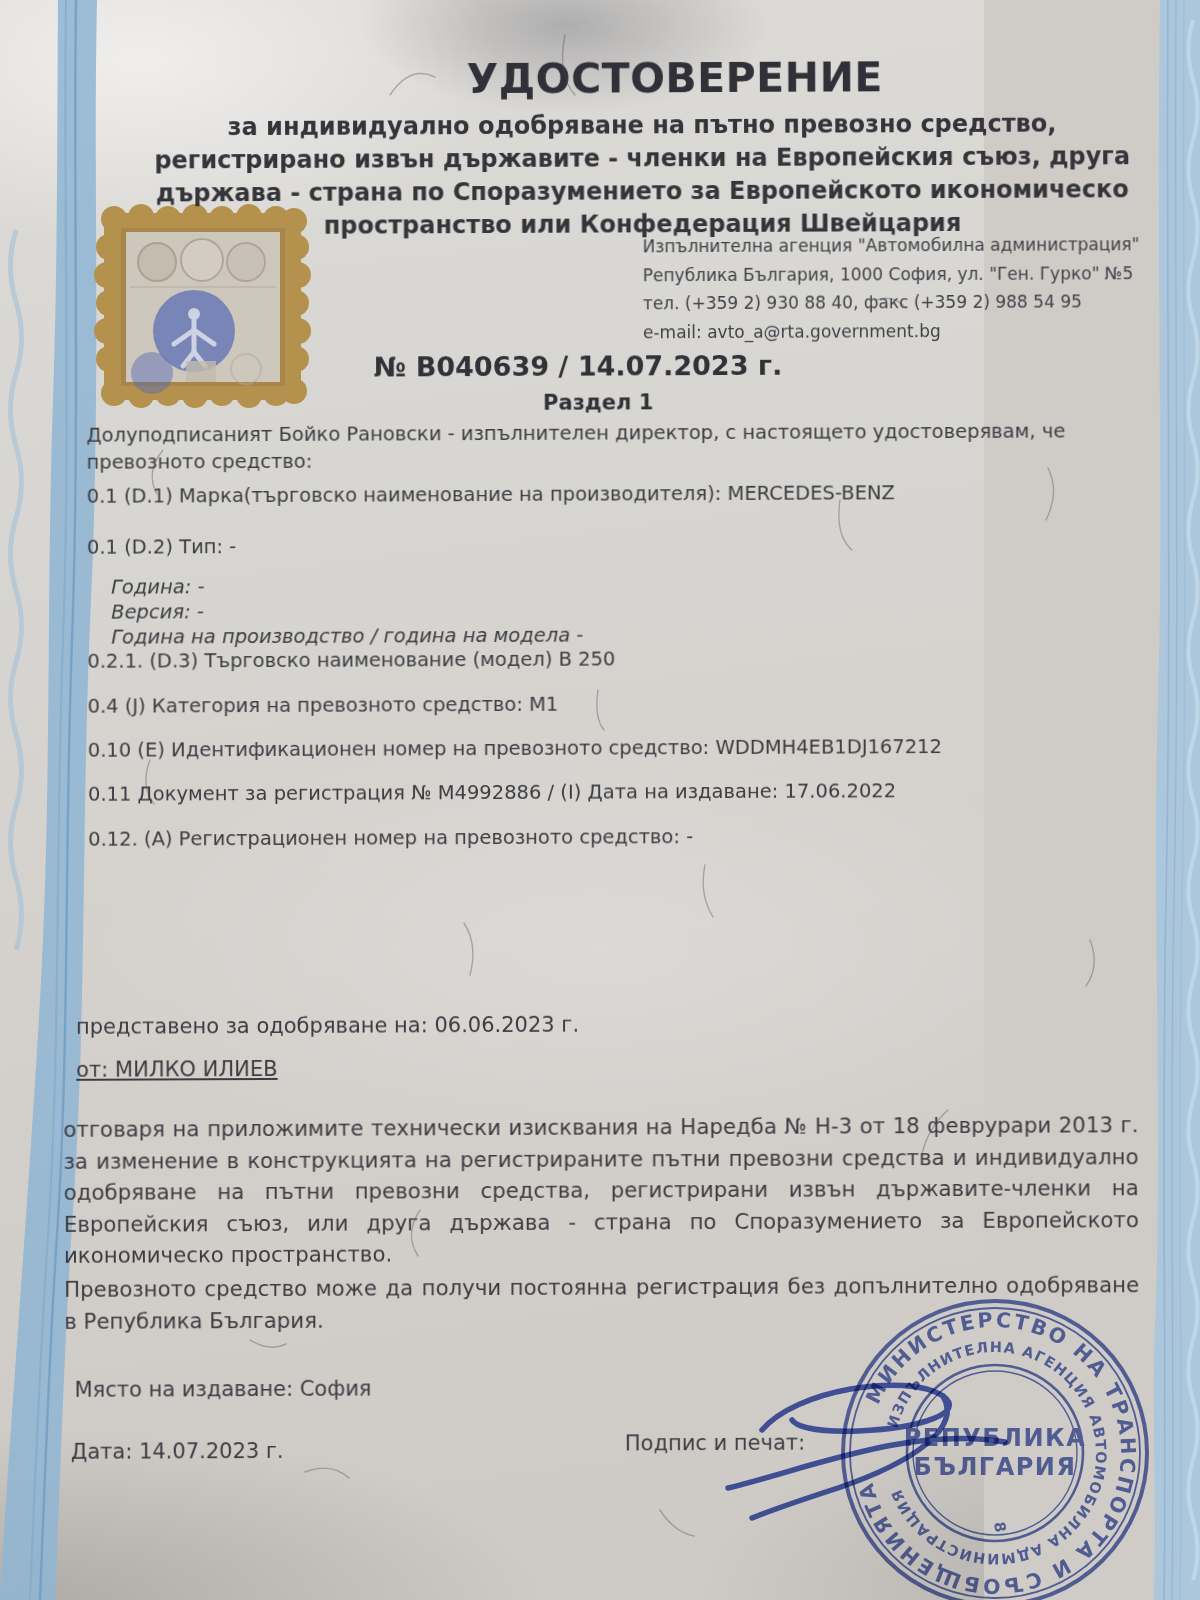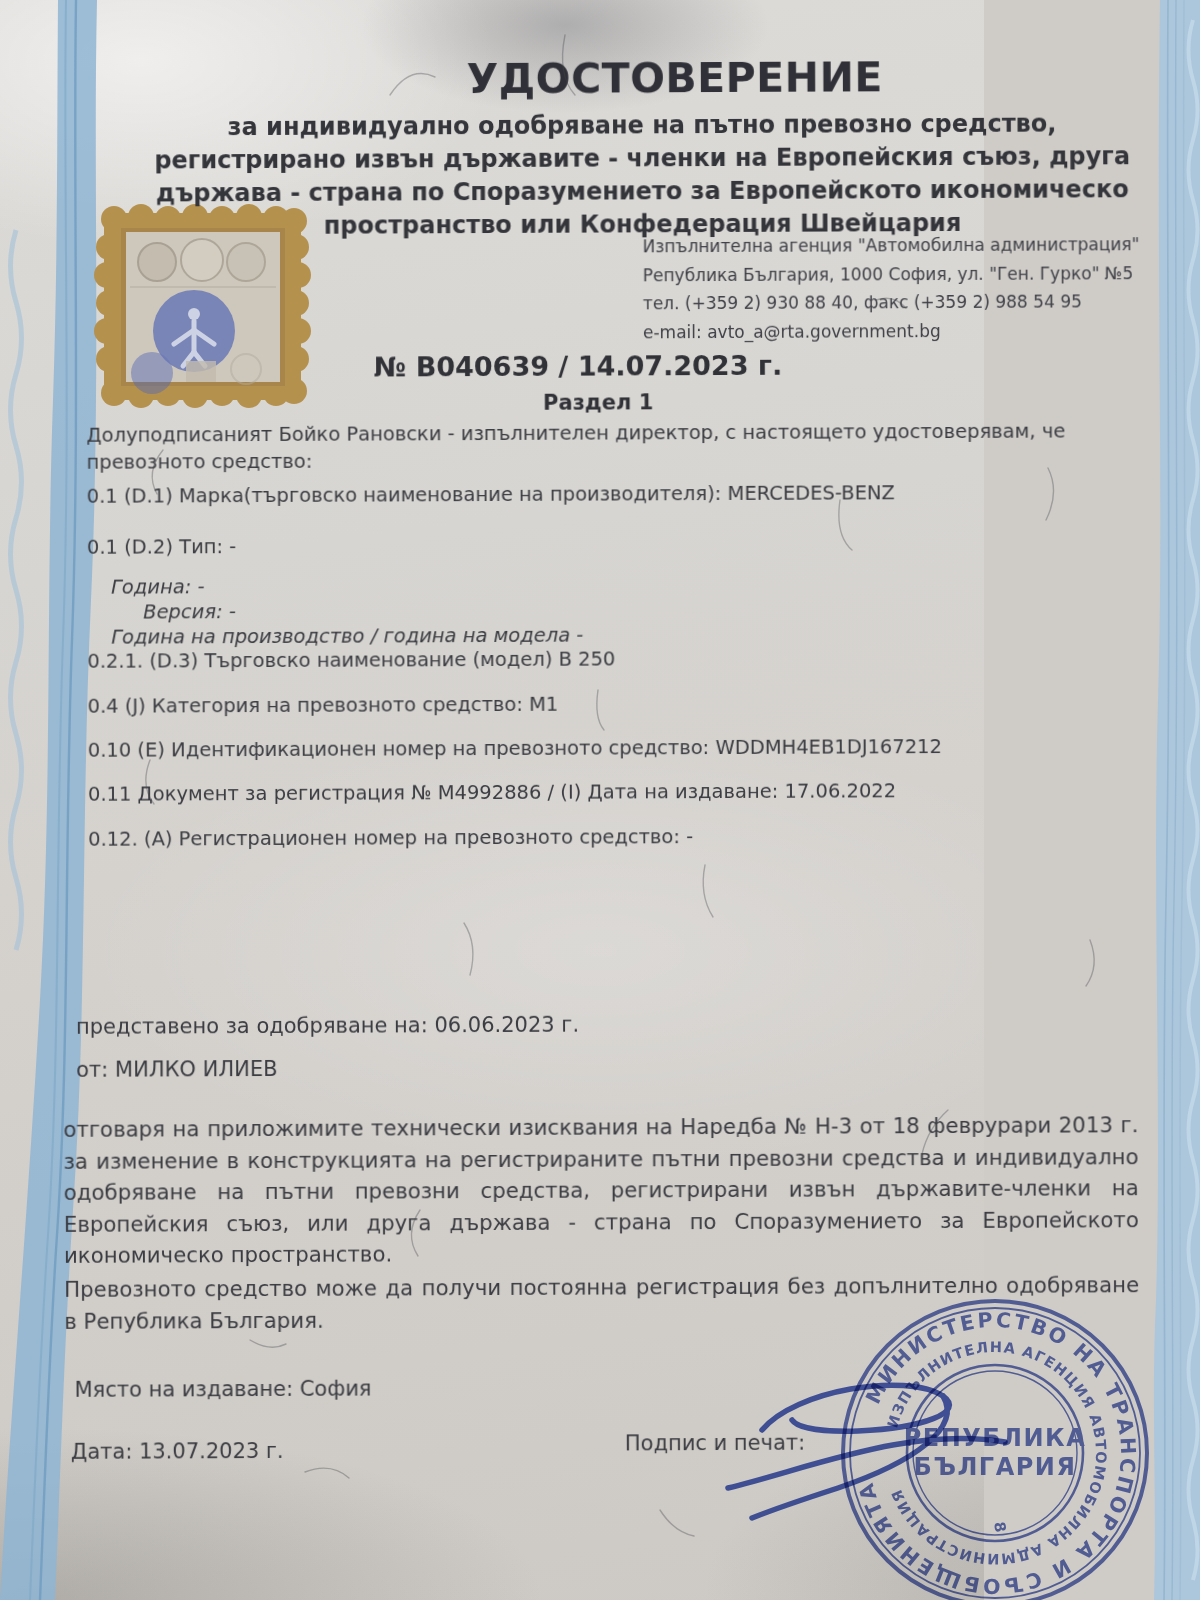--- a/index.html
+++ b/index.html
@@ -143,37 +143,37 @@
     </div>
 
     <div class="abs docnum nowrap">№ B040639 / 14.07.2023 г.</div>
     <div class="abs section nowrap">Раздел 1</div>
 
     <div class="abs body-line" style="left:88px;top:420px;width:1062px;line-height:27px;">Долуподписаният Бойко Рановски - изпълнителен директор, с настоящето удостоверявам, че превозното средство:</div>
 
     <div class="abs body-line nowrap" style="left:88px;top:483px;">0.1 (D.1) Марка(търговско наименование на производителя): MERCEDES-BENZ</div>
     <div class="abs body-line nowrap" style="left:88px;top:534px;">0.1 (D.2) Тип: -</div>
     <div class="abs body-line nowrap ital" style="left:112px;top:574px;">Година: -</div>
-    <div class="abs body-line nowrap ital" style="left:112px;top:599px;margin-left:32px;">Версия: -</div>
+    <div class="abs body-line nowrap ital" style="left:112px;top:599px;">Версия: -</div>
     <div class="abs body-line nowrap ital" style="left:112px;top:624px;">Година на производство / година на модела -</div>
     <div class="abs body-line nowrap" style="left:88px;top:648px;">0.2.1. (D.3) Търговско наименование (модел) B 250</div>
     <div class="abs body-line nowrap" style="left:88px;top:693px;">0.4 (J) Категория на превозното средство: M1</div>
     <div class="abs body-line nowrap" style="left:88px;top:737px;">0.10 (E) Идентификационен номер на превозното средство: WDDMH4EB1DJ167212</div>
     <div class="abs body-line nowrap" style="left:88px;top:781px;">0.11 Документ за регистрация № M4992886 / (I) Дата на издаване: 17.06.2022</div>
     <div class="abs body-line nowrap" style="left:88px;top:826px;">0.12. (A) Регистрационен номер на превозното средство: -</div>
 
     <div class="abs foot-line nowrap" style="left:75px;top:1013px;">представено за одобряване на: 06.06.2023 г.</div>
-    <div class="abs foot-line nowrap" style="left:75px;top:1056px;">от: МИЛКО ИЛИЕВ</div>
+    <div class="abs foot-line nowrap" style="left:75px;top:1056px;text-decoration:underline;">от: МИЛКО ИЛИЕВ</div>
 
     <div class="abs para" style="left:62px;top:1112px;width:1075px;">отговаря на приложимите технически изисквания на Наредба № Н-3 от 18 феврурари 2013 г. за изменение в конструкцията на регистрираните пътни превозни средства и индивидуално одобряване на пътни превозни средства, регистрирани извън държавите-членки на Европейския съюз, или друга държава - страна по Споразумението за Европейското икономическо пространство.</div>
 
     <div class="abs para" style="left:62px;top:1272px;width:1075px;">Превозното средство може да получи постоянна регистрация без допълнително одобряване в Република България.</div>
 
     <div class="abs foot-line nowrap" style="left:72px;top:1376px;">Място на издаване: София</div>
-    <div class="abs foot-line nowrap" style="left:68px;top:1438px;">Дата: 13.07.2023 г.</div>
+    <div class="abs foot-line nowrap" style="left:68px;top:1438px;">Дата: 14.07.2023 г.</div>
     <div class="abs foot-line nowrap" style="left:622px;top:1432px;">Подпис и печат:</div>
   </div>
 
   <svg id="round-stamp" class="abs" style="left:830px;top:1288px;" width="330" height="330" viewBox="0 0 330 330">
     <g opacity="0.82" style="filter:blur(0.35px)">
       <circle cx="165" cy="165" r="152" fill="none" stroke="#4255ac" stroke-width="4"></circle>
       <circle cx="165" cy="165" r="145" fill="none" stroke="#4255ac" stroke-width="1.8"></circle>
       <circle cx="165" cy="165" r="88" fill="none" stroke="#4255ac" stroke-width="2.6"></circle>
       <circle cx="165" cy="165" r="82" fill="none" stroke="#4255ac" stroke-width="1.4"></circle>
       <defs>

